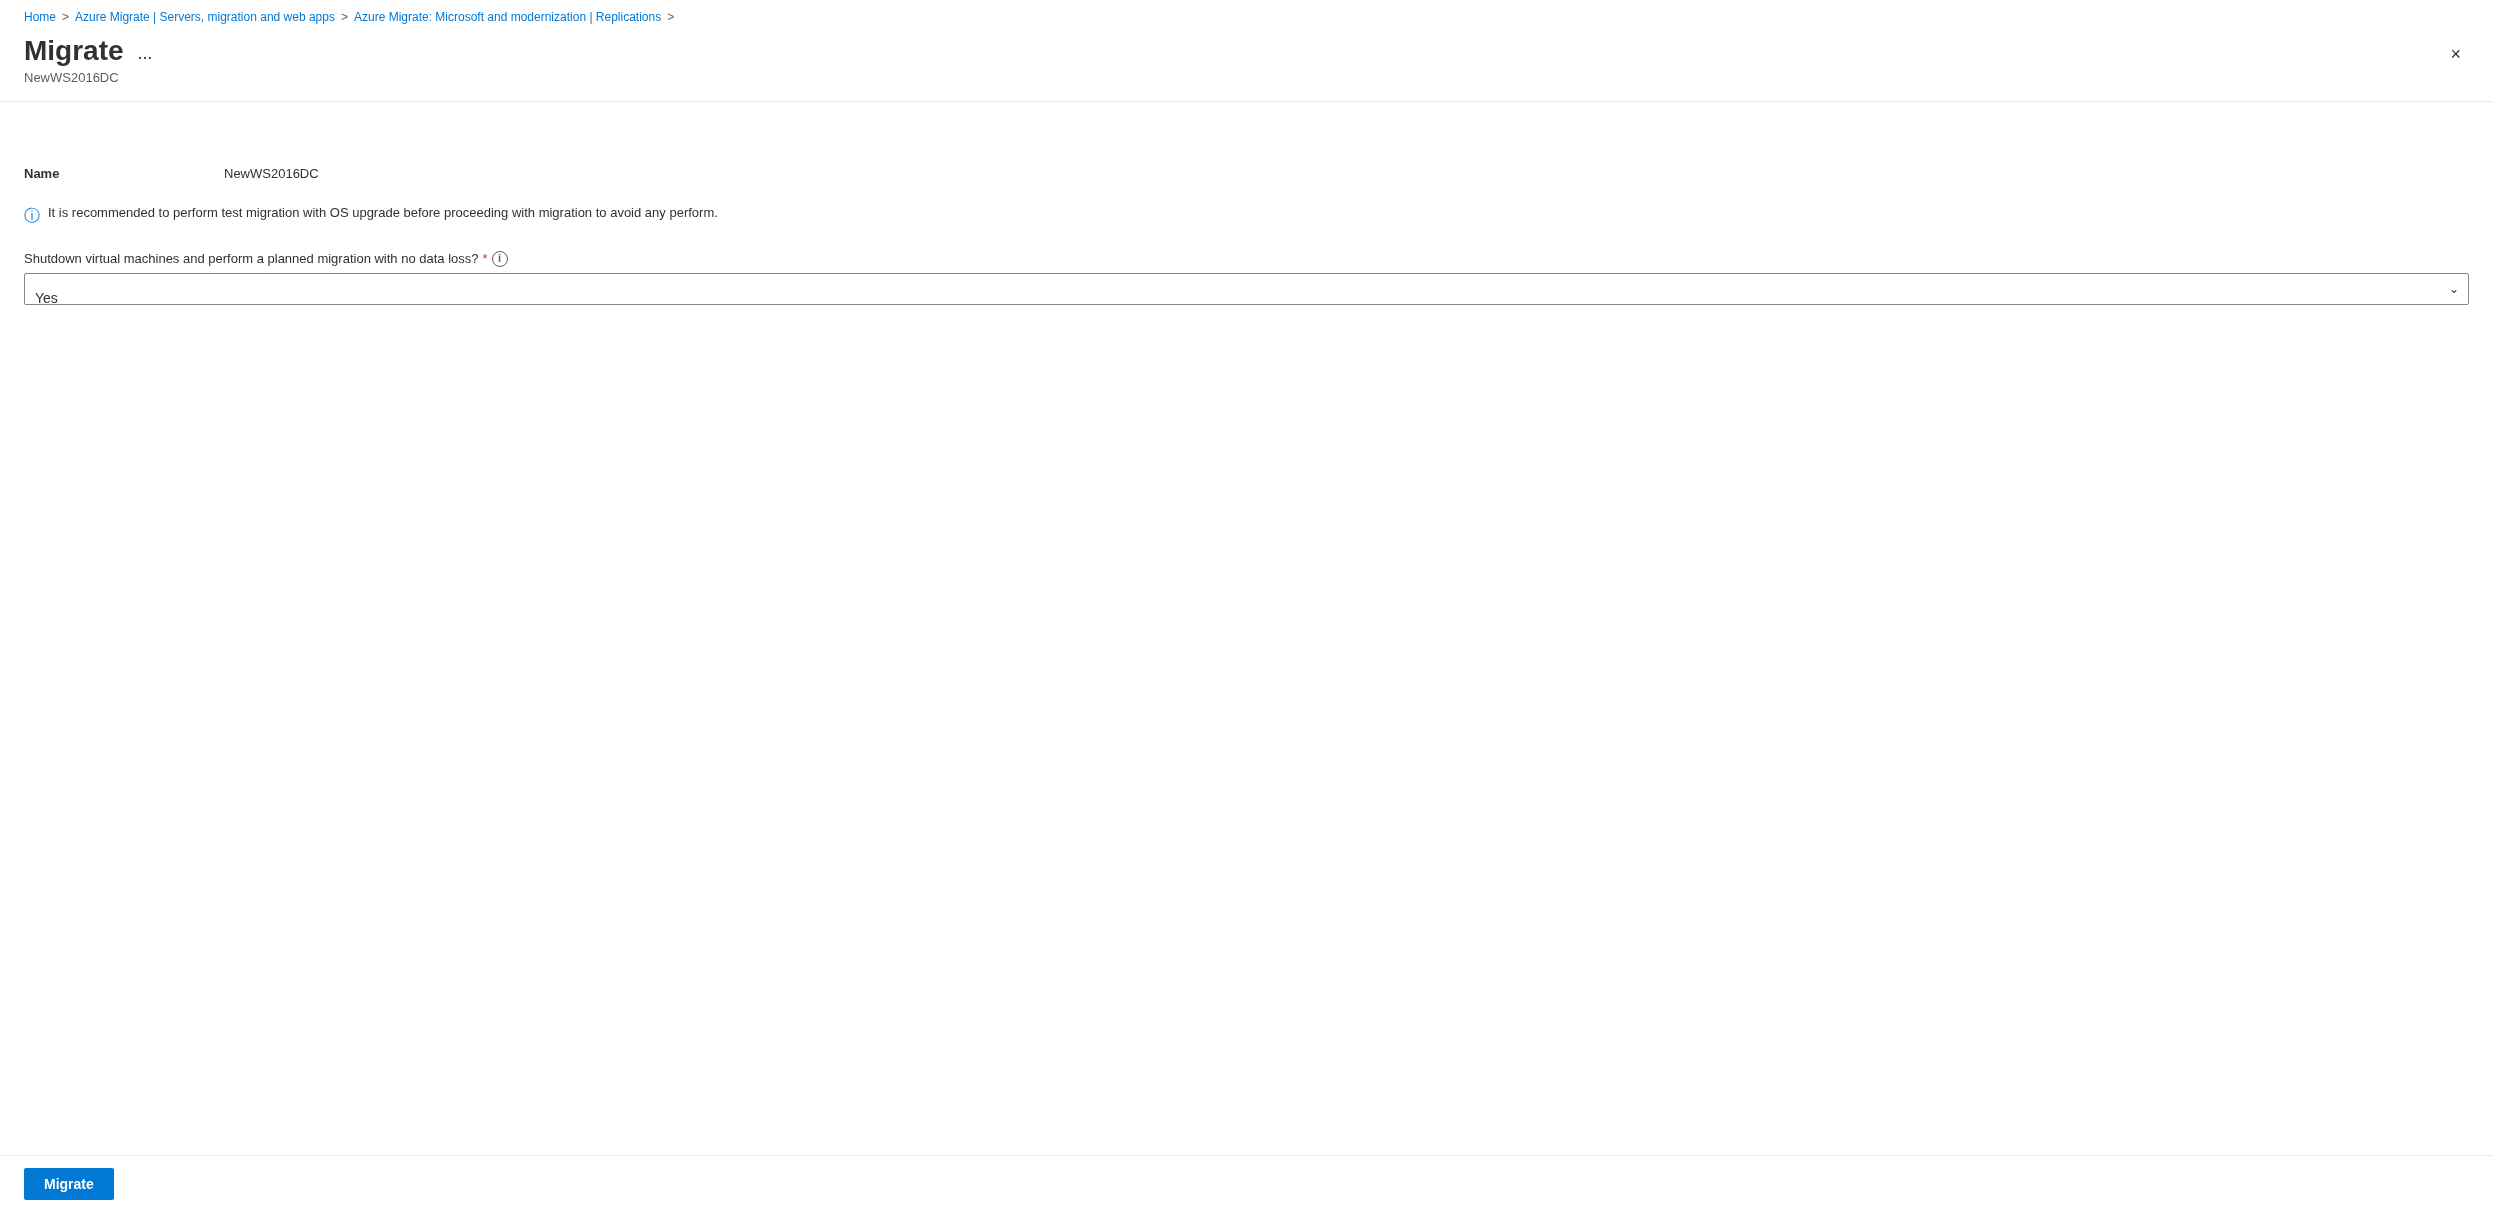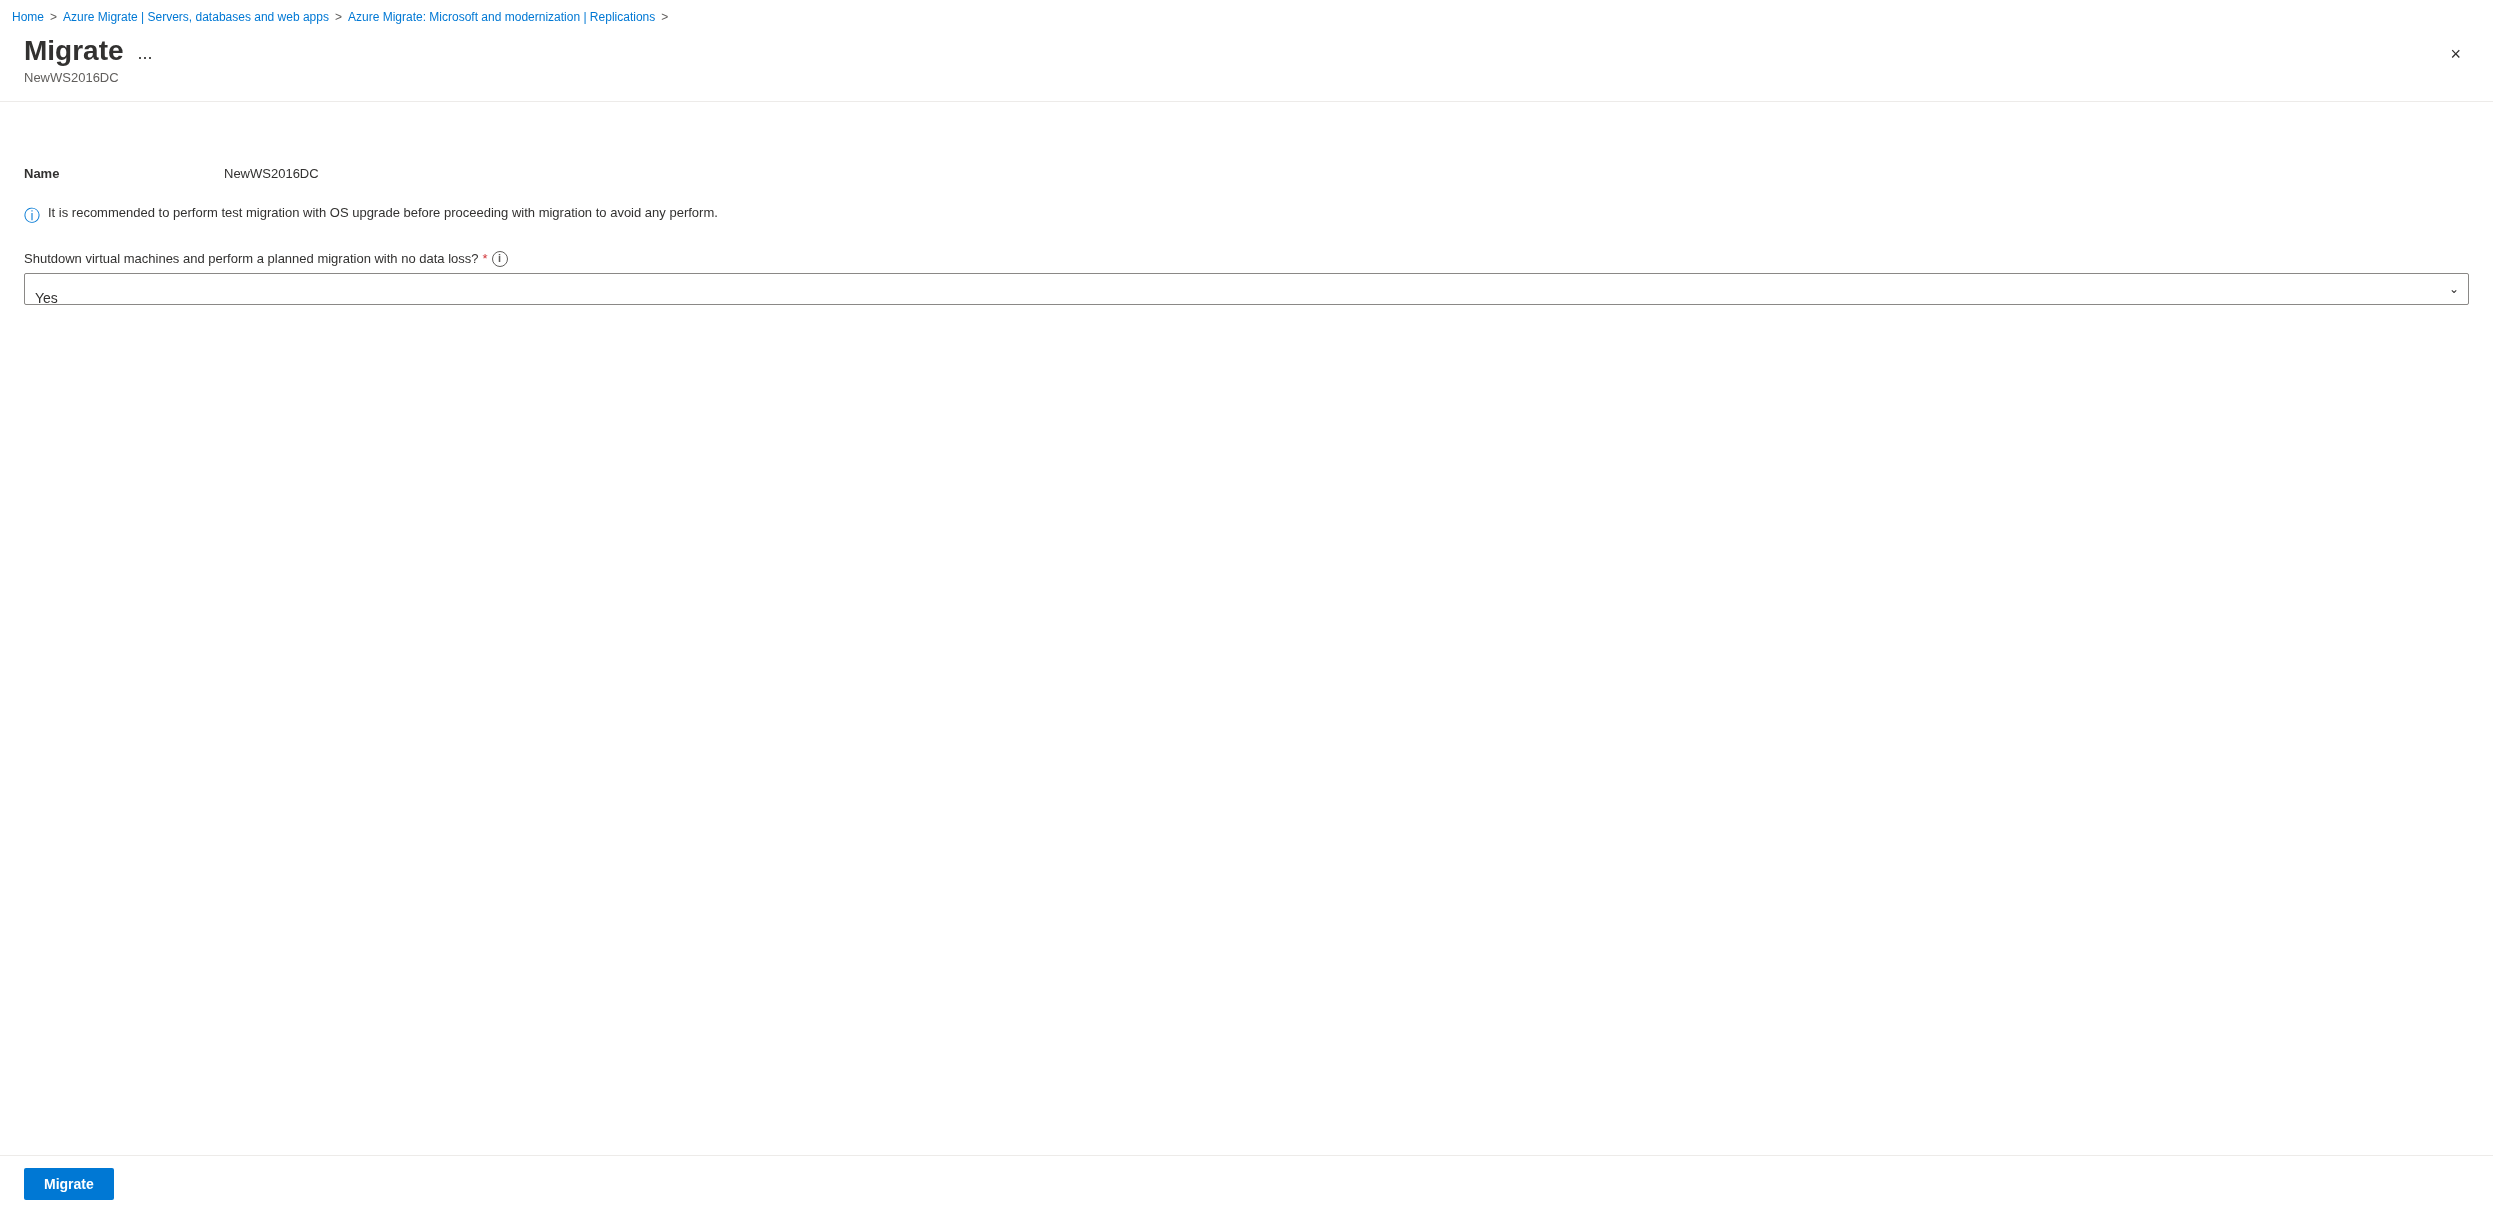--- a/index.html
+++ b/index.html
@@ -14,21 +14,21 @@
       background: #ffffff;
       color: #323130;
       height: 100vh;
       display: flex;
       flex-direction: column;
     }
 
     .breadcrumb {
       display: flex;
       align-items: center;
-      padding: 10px 24px 6px 12px;
+      padding: 10px 24px 6px 24px;
       font-size: 12px;
       color: #0078d4;
       flex-wrap: wrap;
       gap: 2px;
     }
 
     .breadcrumb a {
       color: #0078d4;
       text-decoration: none;
       cursor: pointer;
@@ -244,21 +244,21 @@
       font-family: inherit;
       min-height: 32px;
     }
   </style>
 </head>
 <body>
 
 <nav class="breadcrumb">
   <a>Home</a>
   <span class="breadcrumb-separator">&gt;</span>
-  <a>Azure Migrate | Servers, databases and web apps</a>
+  <a>Azure Migrate | Servers, migration and web apps</a>
   <span class="breadcrumb-separator">&gt;</span>
   <a>Azure Migrate: Microsoft and modernization | Replications</a>
   <span class="breadcrumb-separator">&gt;</span>
 </nav>
 
 <div class="page-header">
   <div class="page-header-left">
     <div class="page-title-block">
       <span class="page-title">Migrate</span>
       <span class="page-subtitle">NewWS2016DC</span>

